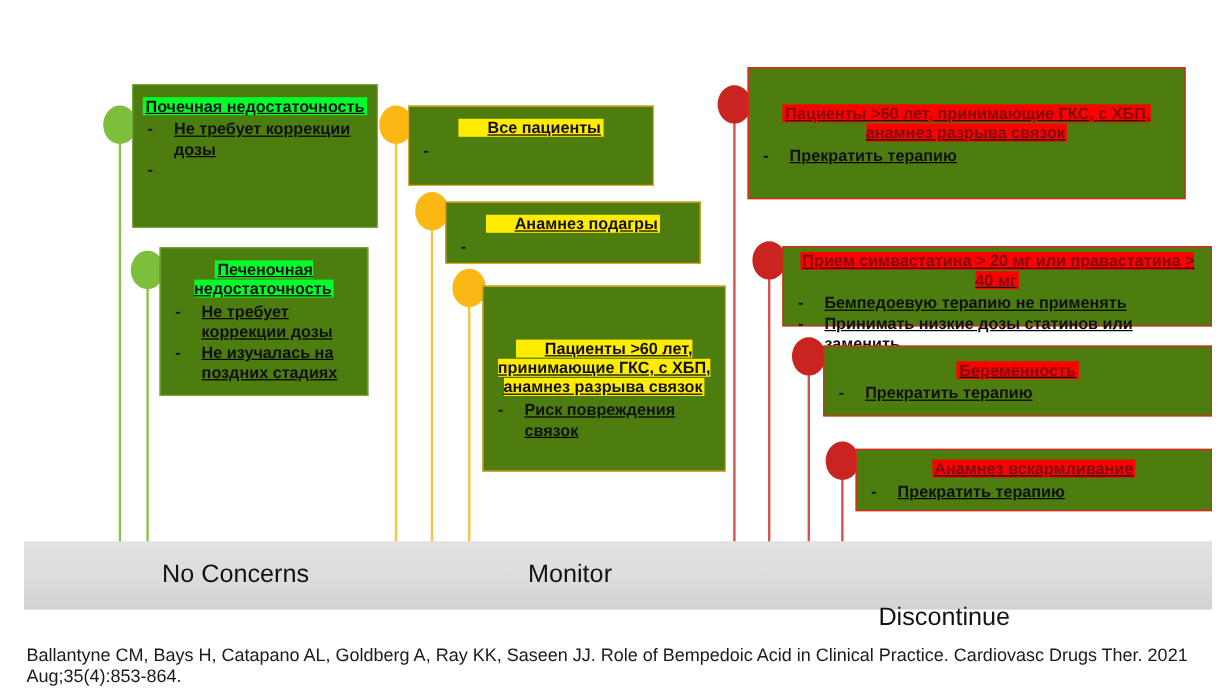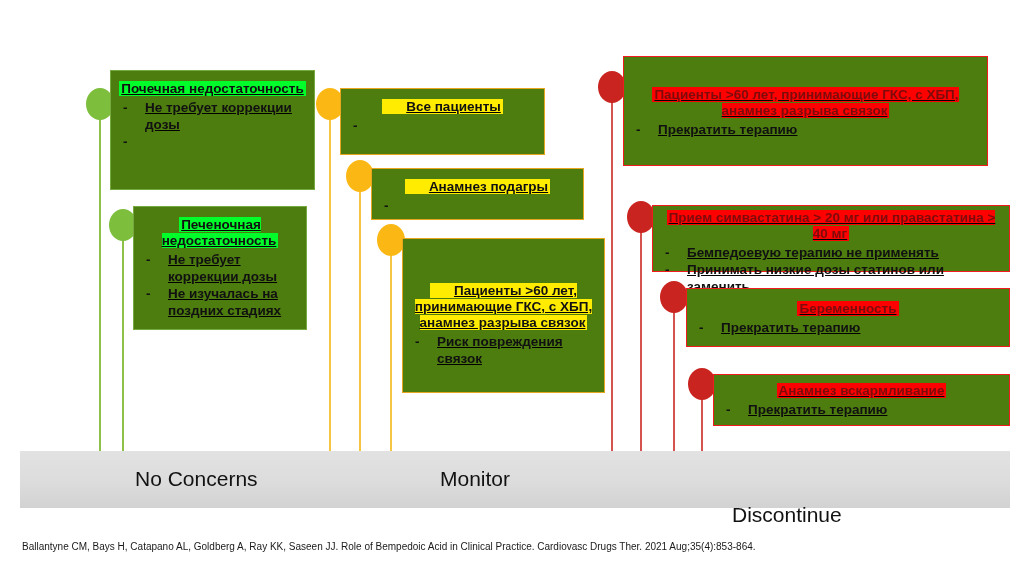--- a/index.html
+++ b/index.html
@@ -40,21 +40,21 @@
   .red li{color:#111;}
 
   
   #banner{position:absolute;left:20px;top:451px;width:990px;height:57px;
     background:linear-gradient(180deg,#e2e2e2 0%,#dcdcdc 55%,#d2d2d2 100%);}
   .bandlabel{position:absolute;font-size:21px;color:#121212;
     font-family:"Liberation Sans","DejaVu Sans",sans-serif;}
 
   
   #citation{position:absolute;left:22px;top:538px;width:990px;
-    font-size:10px;line-height:17px;color:#1a1a1a;}
+    font-size:15px;line-height:17px;color:#1a1a1a;}
 </style>
 </head>
 <body>
 
 <div id="stage">
 
   <div class="stem" style="left:99px;top:105px;height:348px;background:#8dc14a;"></div>
   <div class="stem" style="left:122px;top:226px;height:227px;background:#8dc14a;"></div>
 
   <div class="stem" style="left:329px;top:105px;height:348px;background:#f5c543;"></div>

